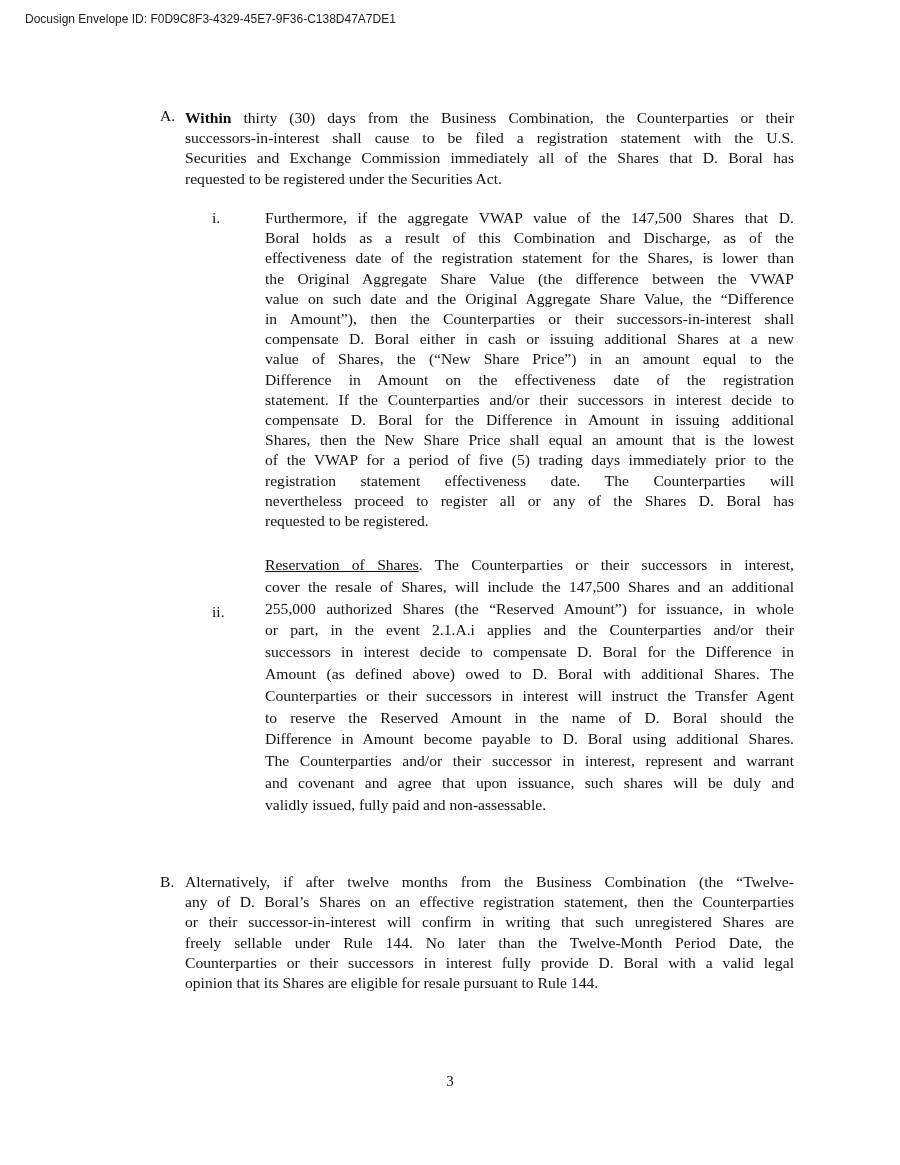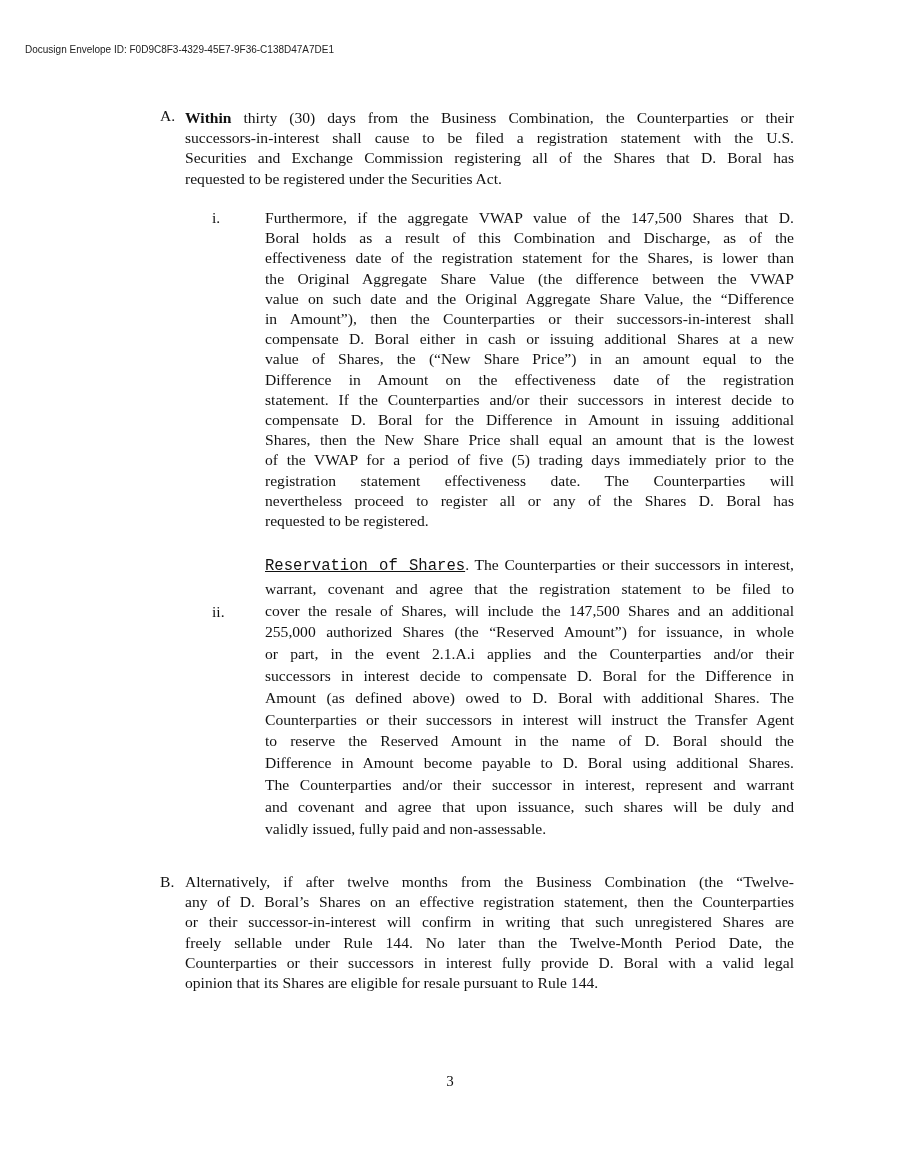--- a/index.html
+++ b/index.html
@@ -1,43 +1,43 @@
 <!DOCTYPE html>
 <html><head>
 <meta charset="utf-8">
 <style>
   html, body { margin: 0; padding: 0; background: #ffffff; }
   body { width: 900px; height: 1165px; position: relative; overflow: hidden; color: #111; }
   .envelope {
     position: absolute; left: 25px; top: 12px;
-    font-family: "Liberation Sans", sans-serif; font-size: 10px; color: #222; margin-top: 32px;
+    font-family: "Liberation Sans", sans-serif; font-size: 12px; color: #222;
   }
   .doc { font-family: "Liberation Serif", serif; font-size: 15.6px; line-height: 20.2px; }
   .para { position: absolute; text-align: justify; }
   .label { position: absolute; }
   .lineblock { display: block; text-align: justify; text-align-last: justify; }
   .lineblock.end { text-align-last: left; }
-  .u { text-decoration: underline; font-family: Liberation Mono, monospace; }
+  .u { text-decoration: underline; }
   .pagenum {
     position: absolute; left: 0; width: 900px; top: 1073px; text-align: center;
     font-family: "Liberation Serif", serif; font-size: 15px;
   }
 </style>
 </head>
 <body>
 
 <div class="envelope">Docusign Envelope ID: F0D9C8F3-4329-45E7-9F36-C138D47A7DE1</div>
 
 <div class="doc">
 
   <div class="label" style="left:160px; top:106px;">A.</div>
   <div class="para" style="left:185px; top:108px; width:609px;">
     <span class="lineblock"><b>Within</b><span> thirty (30) days from the Business Combination, the Counterparties or their</span></span>
     <span class="lineblock">successors-in-interest shall cause to be filed a registration statement with the U.S.</span>
-    <span class="lineblock">Securities and Exchange Commission registering all of the Shares that D. Boral has</span>
+    <span class="lineblock">Securities and Exchange Commission immediately all of the Shares that D. Boral has</span>
     <span class="lineblock end">requested to be registered under the Securities Act.</span>
   </div>
 
   <div class="label" style="left:212px; top:208px;">i.</div>
   <div class="para" style="left:265px; top:208px; width:529px;">
     <span class="lineblock">Furthermore, if the aggregate VWAP value of the 147,500 Shares that D.</span>
     <span class="lineblock">Boral holds as a result of this Combination and Discharge, as of the</span>
     <span class="lineblock">effectiveness date of the registration statement for the Shares, is lower than</span>
     <span class="lineblock">the Original Aggregate Share Value (the difference between the VWAP</span>
     <span class="lineblock">value on such date and the Original Aggregate Share Value, the “Difference</span>
@@ -50,21 +50,20 @@
     <span class="lineblock">Shares, then the New Share Price shall equal an amount that is the lowest</span>
     <span class="lineblock">of the VWAP for a period of five (5) trading days immediately prior to the</span>
     <span class="lineblock">registration statement effectiveness date. The Counterparties will</span>
     <span class="lineblock">nevertheless proceed to register all or any of the Shares D. Boral has</span>
     <span class="lineblock end">requested to be registered.</span>
   </div>
 
   <div class="label" style="left:212px; top:554px;margin-top:48px;">ii.</div>
   <div class="para" style="left:265px; top:554px; width:529px; line-height:21.8px;">
     <span class="lineblock"><span class="u">Reservation of Shares</span><span>. The Counterparties or their successors in interest,</span></span>
-    <span class="lineblock">warrant, covenant and agree that the registration statement to be filed to</span>
     <span class="lineblock">cover the resale of Shares, will include the 147,500 Shares and an additional</span>
     <span class="lineblock">255,000 authorized Shares (the “Reserved Amount”) for issuance, in whole</span>
     <span class="lineblock">or part, in the event 2.1.A.i applies and the Counterparties and/or their</span>
     <span class="lineblock">successors in interest decide to compensate D. Boral for the Difference in</span>
     <span class="lineblock">Amount (as defined above) owed to D. Boral with additional Shares.  The</span>
     <span class="lineblock">Counterparties or their successors in interest will instruct the Transfer Agent</span>
     <span class="lineblock">to reserve the Reserved Amount in the name of D. Boral should the</span>
     <span class="lineblock">Difference in Amount become payable to D. Boral using additional Shares.</span>
     <span class="lineblock">The Counterparties and/or their successor in interest, represent and warrant</span>
     <span class="lineblock">and covenant and agree that upon issuance, such shares will be duly and</span>

